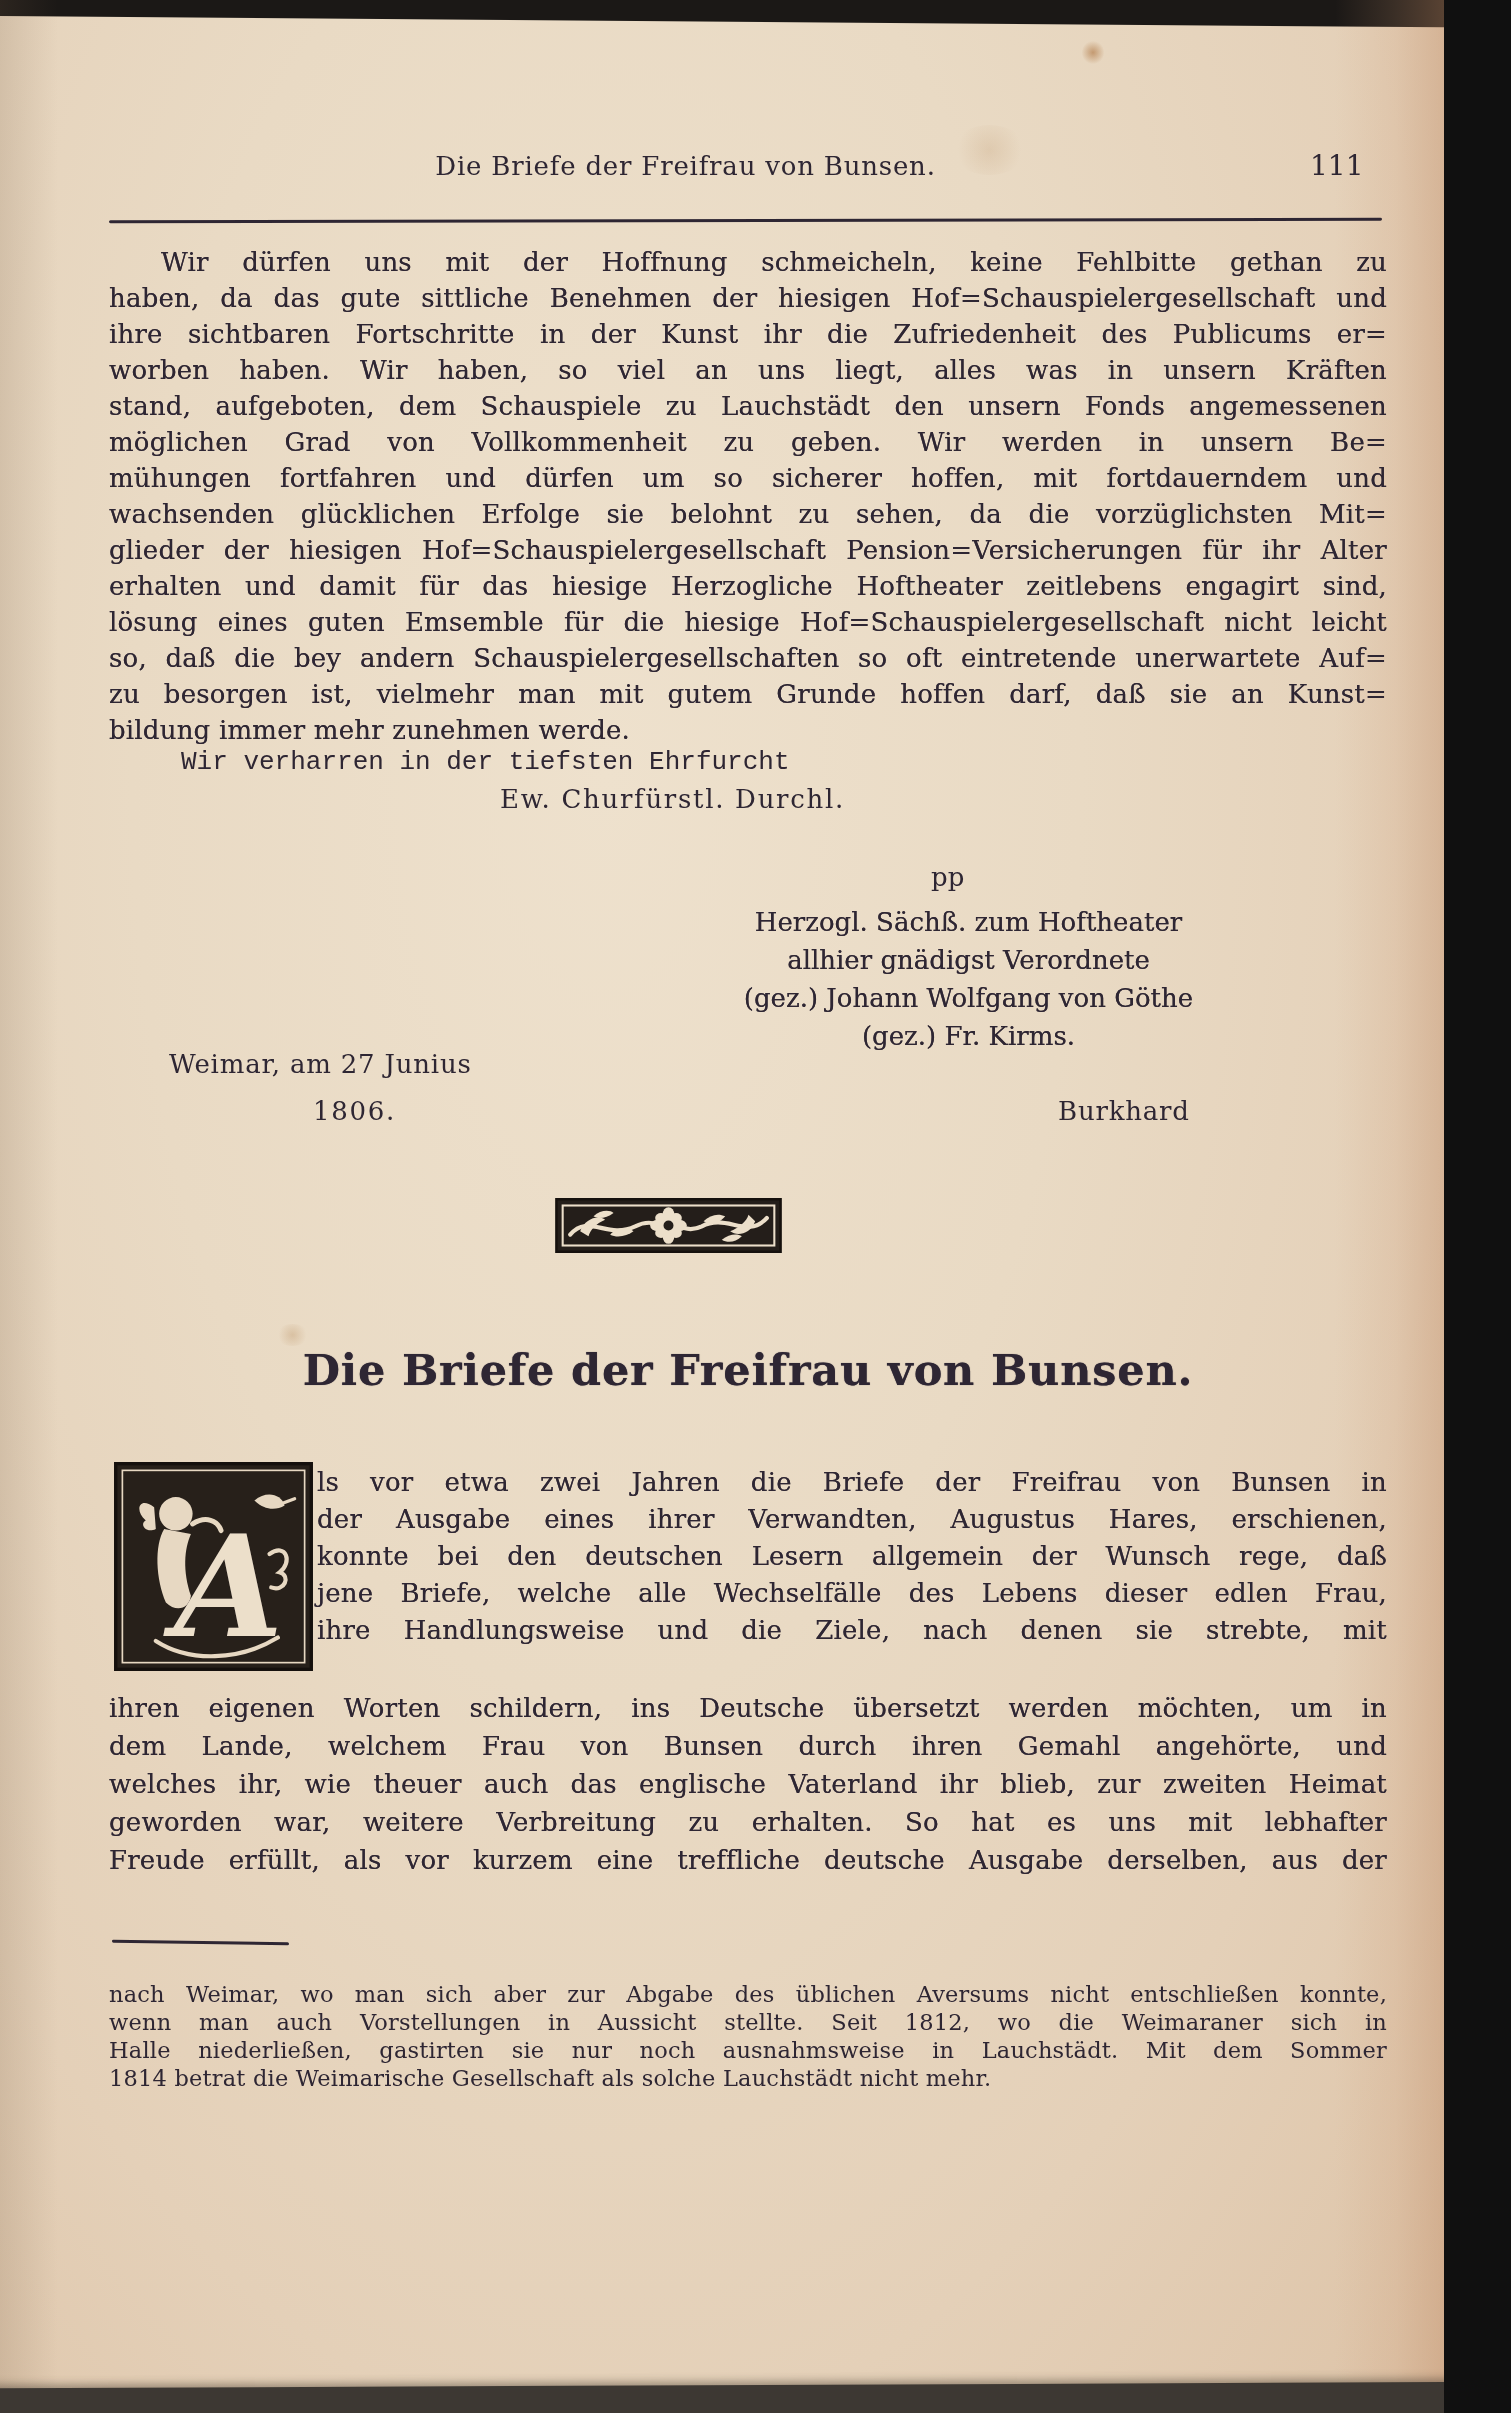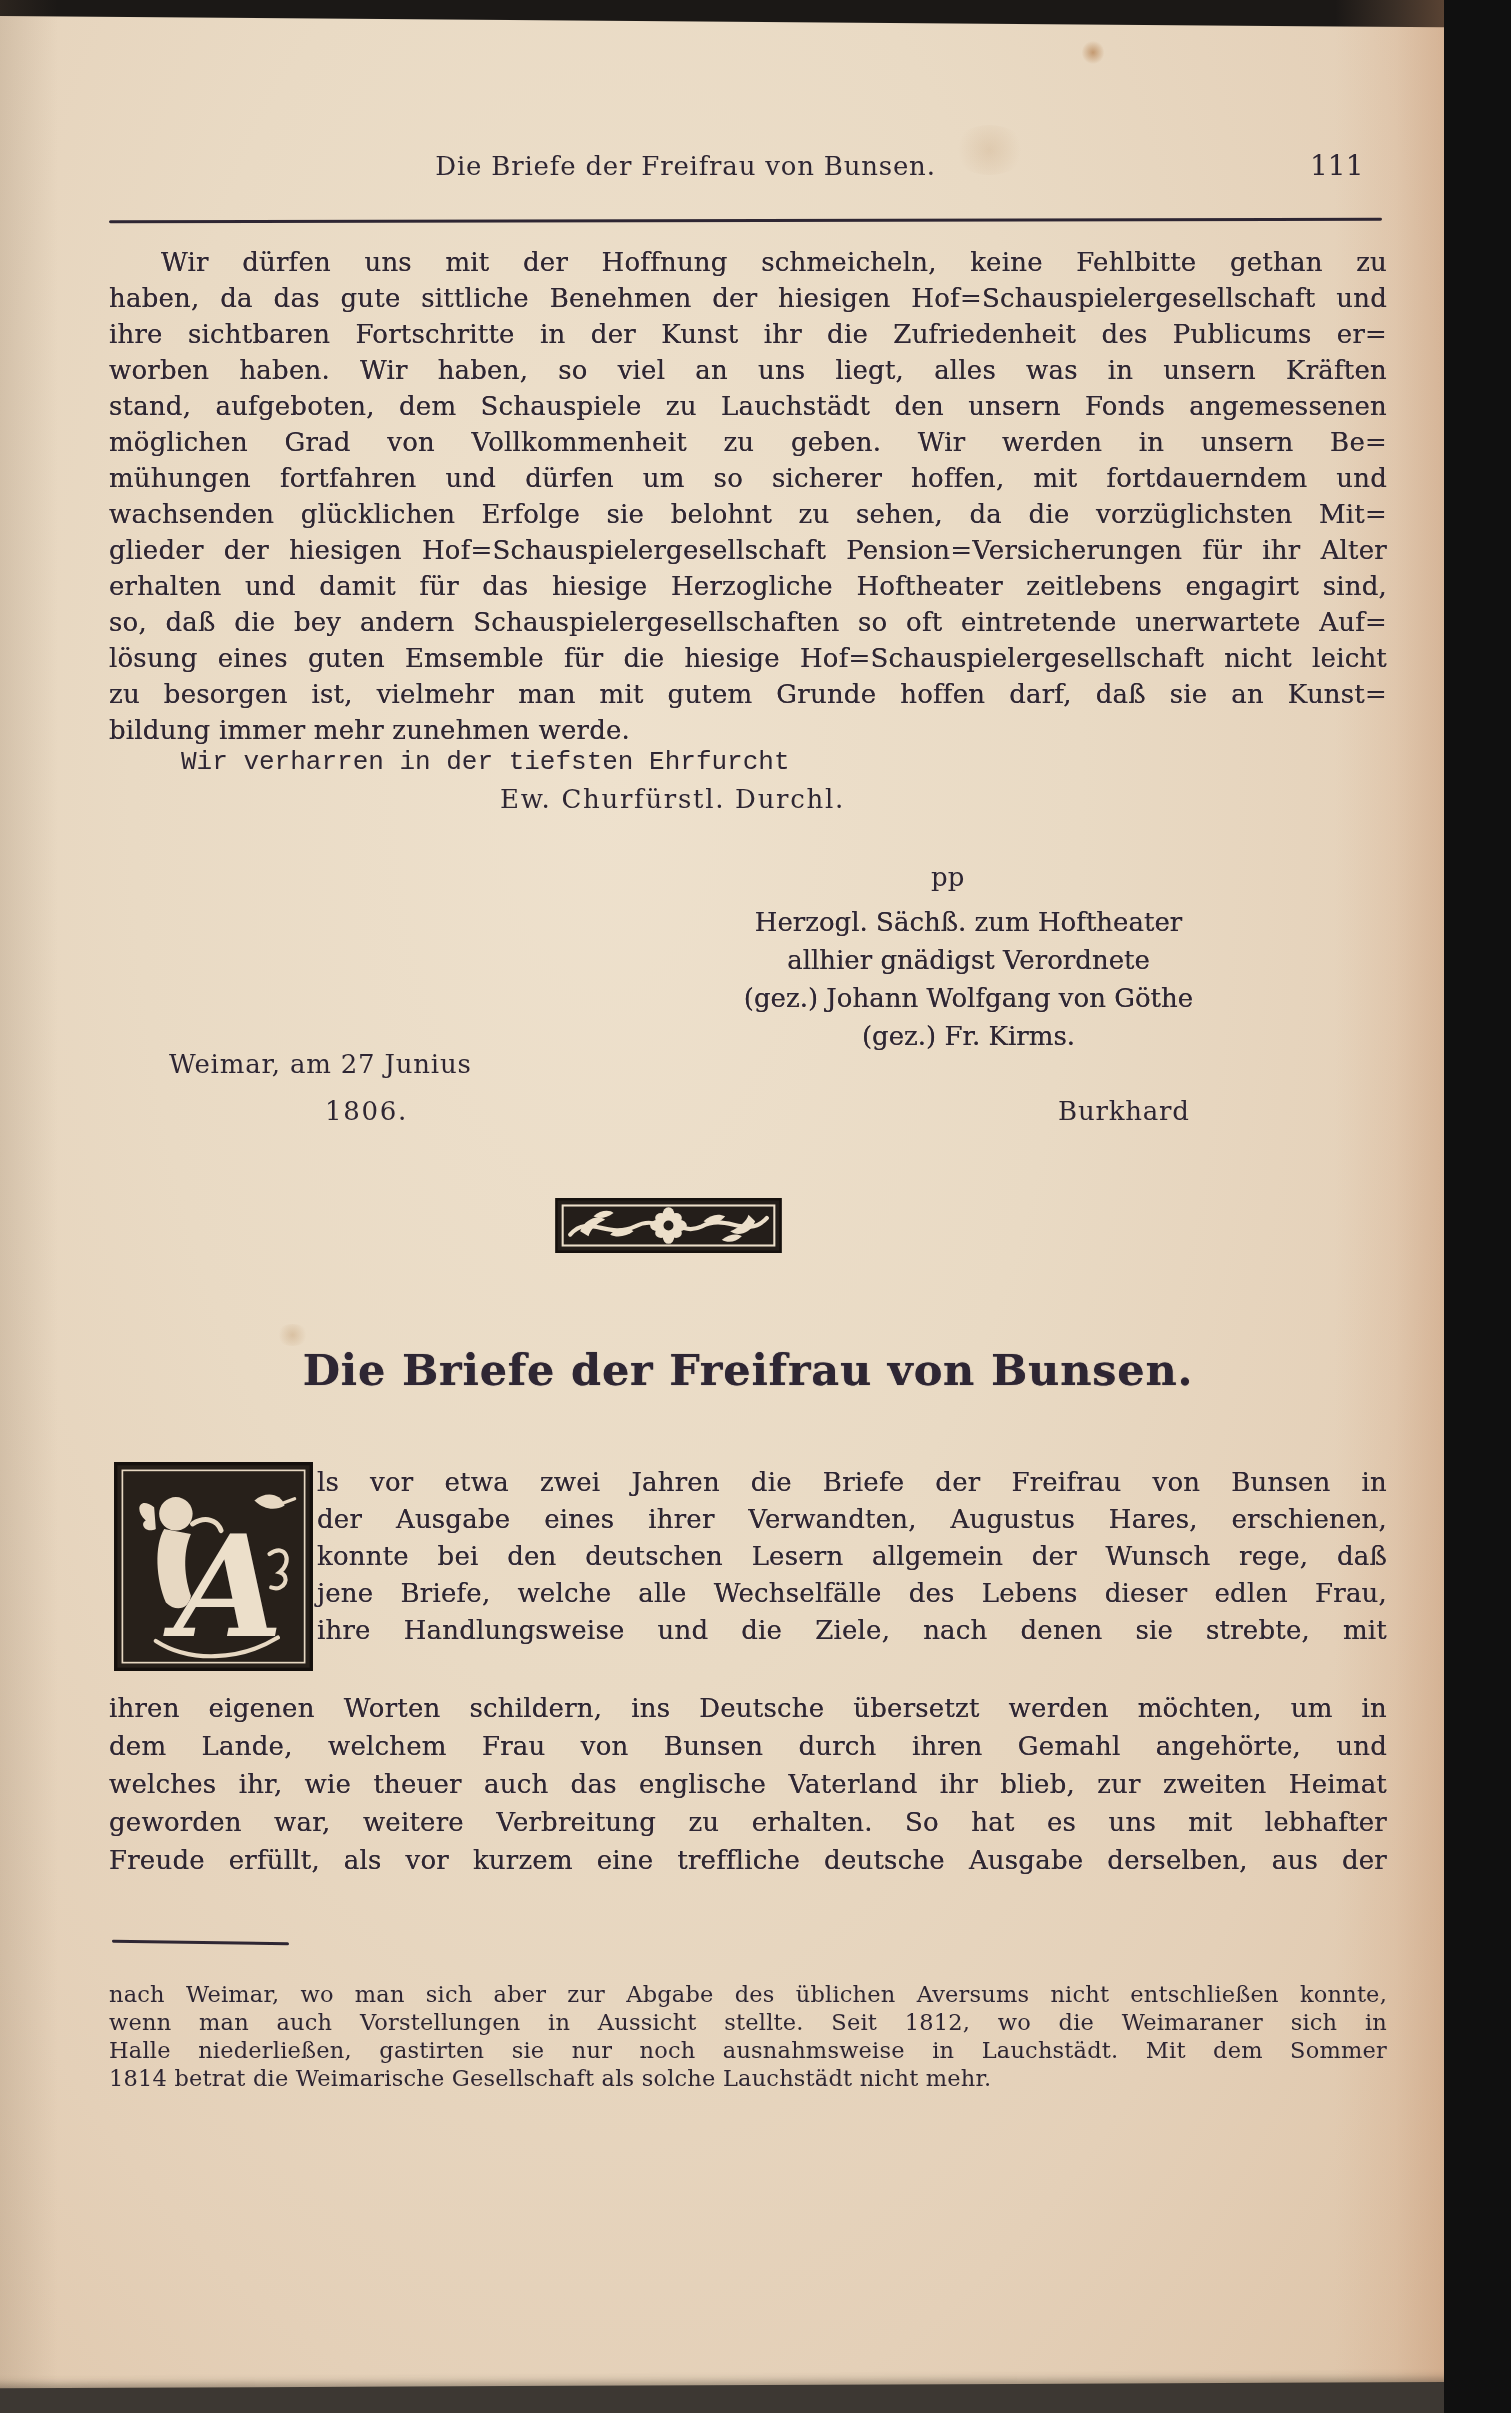--- a/index.html
+++ b/index.html
@@ -31,21 +31,21 @@
   .j{text-align:justify;text-align-last:justify;white-space:normal;}
   .body-text{font-size:26px;line-height:36px;letter-spacing:0.2px;text-shadow:0 0 0.4px rgba(46,38,51,.8);}
   .para1{top:95px;left:0;width:1278px;}
   .indent1{text-indent:52px;}
 
   .closing1{top:598px;left:72px;font-size:26px;font-family:Liberation Mono, monospace;}
   .closing2{top:635px;left:391px;font-size:26px;letter-spacing:1.7px;}
   .pp{top:713px;left:822px;font-size:26px;}
   .sigblock{top:754px;left:623px;width:473px;text-align:center;font-size:26px;line-height:38px;text-shadow:0 0 0.4px rgba(46,38,51,.8);}
   .place-line{top:900px;left:60px;font-size:26px;letter-spacing:0.8px;}
-  .year-line{top:947px;left:216px;font-size:26px;letter-spacing:1.7px;}
+  .year-line{top:947px;left:204px;font-size:26px;letter-spacing:1.7px;}
   .sig-name{top:947px;left:925px;font-size:26px;letter-spacing:0.8px;margin-left:24px;}
 
   .ornament{top:1049px;left:446px;width:227px;height:55px;}
 
   .section-title{top:1196px;left:0;width:100%;text-align:center;font-size:43px;font-weight:bold;letter-spacing:0.8px;
         text-shadow:0 0 0.8px rgba(46,38,51,.8);}
 
   .para2{top:1313px;left:0;width:1278px;display:flex;}
   .dropcap-box{flex:0 0 199px;width:199px;height:209px;margin-left:5px;}
   .para2-lines{flex:1;padding-left:4px;padding-top:1.7px;}
@@ -77,22 +77,22 @@
       <div class="line j indent1">Wir dürfen uns mit der Hoffnung schmeicheln, keine Fehlbitte gethan zu</div>
       <div class="line j">haben, da das gute sittliche Benehmen der hiesigen Hof=Schauspielergesellschaft und</div>
       <div class="line j">ihre sichtbaren Fortschritte in der Kunst ihr die Zufriedenheit des Publicums er=</div>
       <div class="line j">worben haben.  Wir haben, so viel an uns liegt, alles was in unsern Kräften</div>
       <div class="line j">stand, aufgeboten, dem Schauspiele zu Lauchstädt den unsern Fonds angemessenen</div>
       <div class="line j">möglichen Grad von Vollkommenheit zu geben.  Wir werden in unsern Be=</div>
       <div class="line j">mühungen fortfahren und dürfen um so sicherer hoffen, mit fortdauerndem und</div>
       <div class="line j">wachsenden glücklichen Erfolge sie belohnt zu sehen, da die vorzüglichsten Mit=</div>
       <div class="line j">glieder der hiesigen Hof=Schauspielergesellschaft Pension=Versicherungen für ihr Alter</div>
       <div class="line j">erhalten und damit für das hiesige Herzogliche Hoftheater zeitlebens engagirt sind,</div>
+      <div class="line j">lösung eines guten Emsemble für die hiesige Hof=Schauspielergesellschaft nicht leicht</div>
       <div class="line j">so, daß die bey andern Schauspielergesellschaften so oft eintretende unerwartete Auf=</div>
-      <div class="line j">lösung eines guten Emsemble für die hiesige Hof=Schauspielergesellschaft nicht leicht</div>
       <div class="line j">zu besorgen ist, vielmehr man mit gutem Grunde hoffen darf, daß sie an Kunst=</div>
       <div class="line">bildung immer mehr zunehmen werde.</div>
     </div>
 
     <div class="abs closing1">Wir verharren in der tiefsten Ehrfurcht</div>
     <div class="abs closing2">Ew. Churfürstl. Durchl.</div>
     <div class="abs pp">pp</div>
 
     <div class="abs sigblock">
       <div class="line">Herzogl. Sächß. zum Hoftheater</div>

